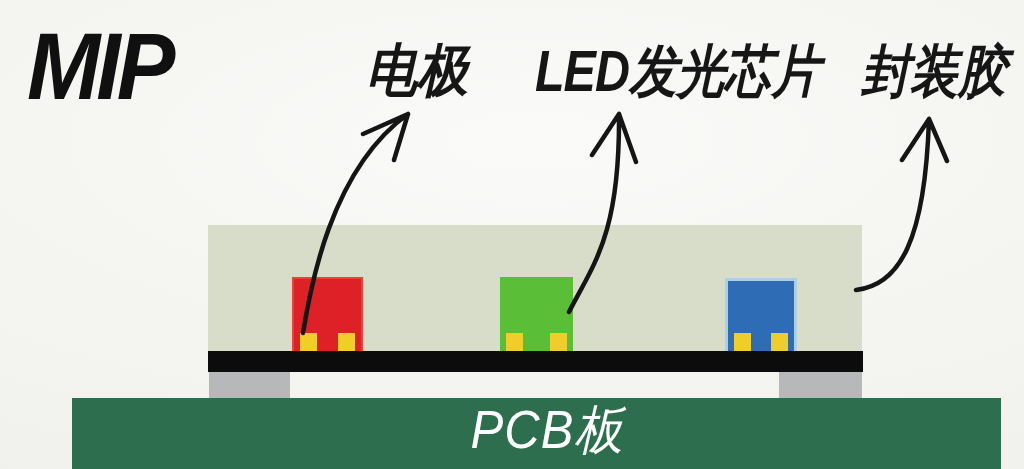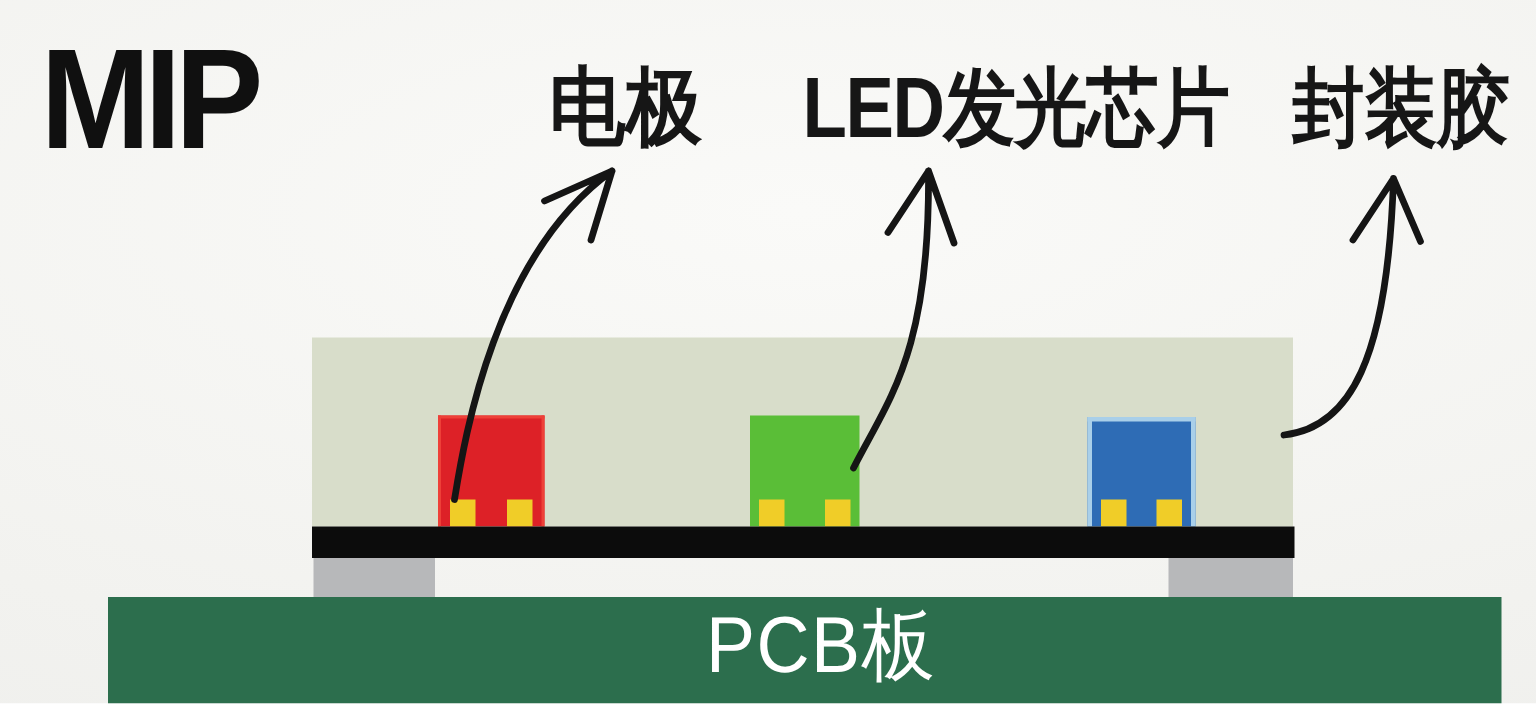--- a/index.html
+++ b/index.html
@@ -1,19 +1,20 @@
 <!DOCTYPE html>
 <html style="--c-encapsulant: #d8ddca; --c-chip_red: #dd2127; --c-chip_green: #5abe37; --c-chip_blue: #2e6cb5; --c-chip_blue_border: #a9cfe9; --c-pad_yellow: #f0cd28; --c-substrate_black: #0c0c0c; --c-leg_gray: #b7b8ba; --c-pcb_green: #2c6e4d; --c-pcb_text: #ffffff; --c-arrow: #151515; --c-label_text: #161616;"><head>
 <meta charset="utf-8">
 <style>
   html,body { margin:0; padding:0; }
   .stage {
     position:relative; width:1024px; height:469px; overflow:hidden;
     background: radial-gradient(ellipse 140% 110% at 52% 30%, #fafaf8 0%, #f2f2ef 60%, #ededeb 100%);
     font-family:"Liberation Sans", sans-serif;
+    font-style:italic;
   }
   .abs { position:absolute; }
   .title { left:27px; top:19px; font-size:88px; font-weight:900; letter-spacing:-4px; color:#101010;
            line-height:1.0; transform:scaleY(1.08); transform-origin:left top; }
   .part-label { font-size:51px; color:#161616; line-height:1.1; white-space:nowrap; font-weight:600;
                 transform:translateX(-50%) scale(1,1.12); transform-origin:center top; }
   #label-electrode { left:417px; top:40px; }
   #label-led { left:677px; top:41px; letter-spacing:-1px; transform:translateX(-50%) scale(0.95,1.12); }
   #label-encap { left:934px; top:41px; transform:translateX(-50%) scale(0.95,1.12); }
   .arrows { left:0; top:0; width:1024px; height:469px; }

